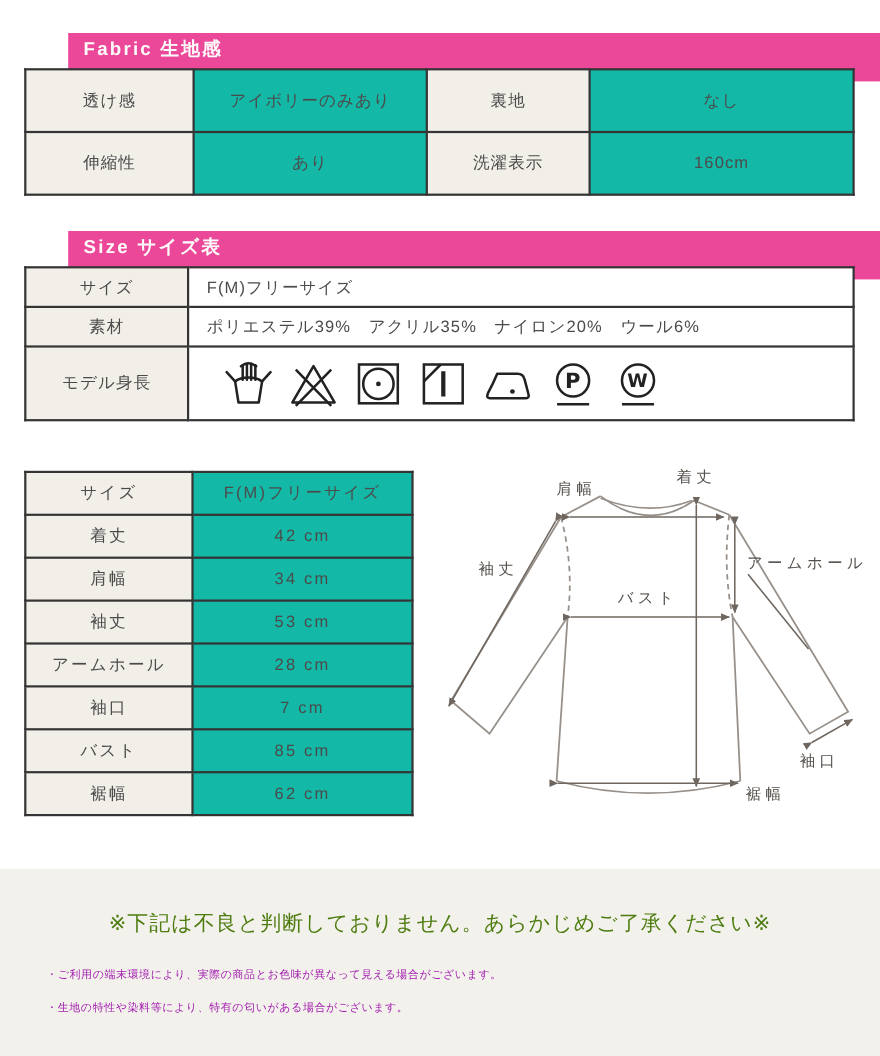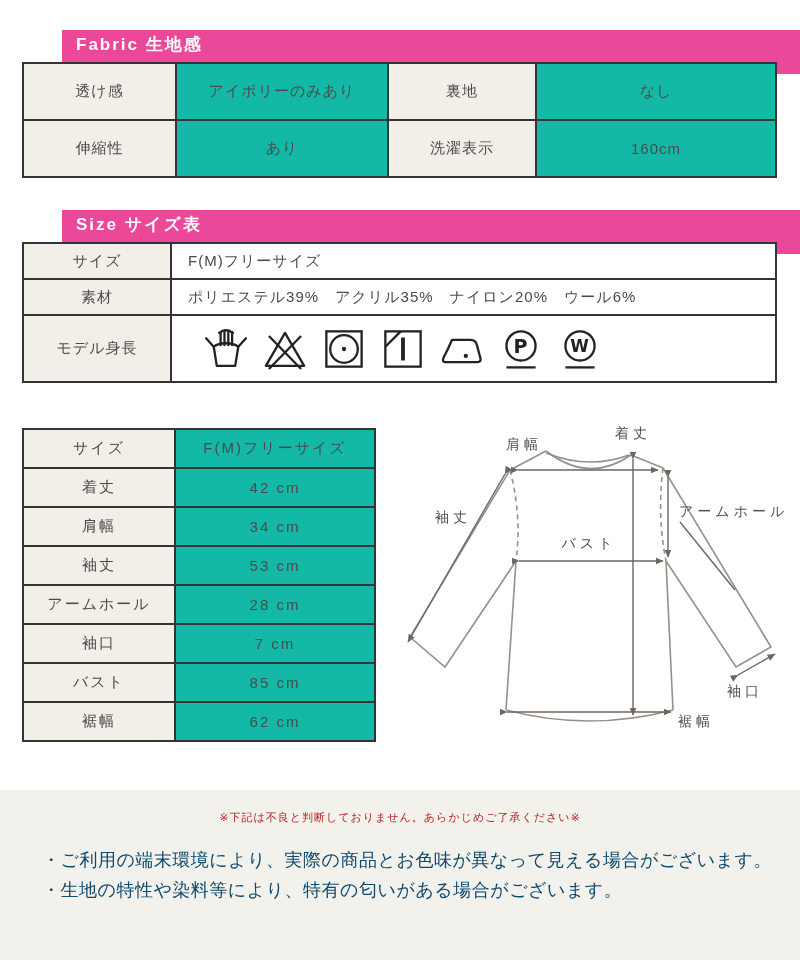--- a/index.html
+++ b/index.html
@@ -31,24 +31,24 @@
 
   #measure-table { position:absolute; left:22px; top:428px; width:352px; }
   #measure-table td { height:39px; letter-spacing:2px; }
 
   #diagram { position:absolute; left:383px; top:420px; width:414px; height:334px; }
   #diagram svg { display:block; width:100%; height:100%; }
   .dia-label { font-size:14px; fill:#55504b; letter-spacing:4px; }
 
   #notes { position:absolute; left:0; top:790px; width:800px; height:170px;
     background:#f3f1ec; }
-  #notes .heading { margin-top:20px; text-align:center; font-size:11px;
-    color:#b91c1c; letter-spacing:1px; }
+  #notes .heading { margin-top:36px; text-align:center; font-size:19px;
+    color:#4d7c0f; letter-spacing:1px; }
   #notes ul { list-style:none; margin-top:20px; padding-left:42px; }
-  #notes li { font-size:18px; color:#0c4a6e; line-height:30px; letter-spacing:0.5px; }
+  #notes li { font-size:10px; color:#a21caf; line-height:30px; letter-spacing:0.5px; }
 </style>
 </head>
 <body>
 
 <div class="page">
 
   <div class="section-bar" id="bar-fabric">Fabric 生地感</div>
 
   <table id="fabric-table">
     <colgroup>

